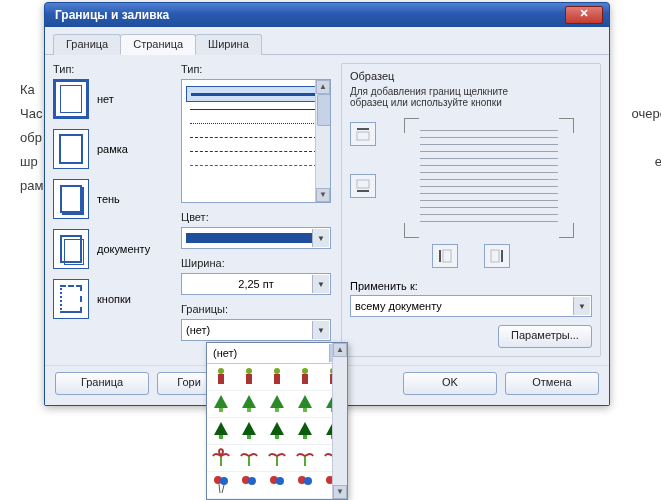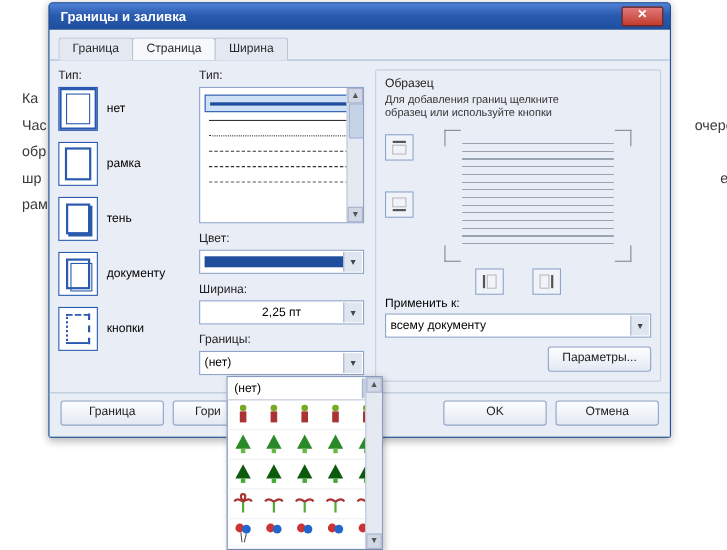--- a/index.html
+++ b/index.html
@@ -190,21 +190,21 @@
   }
   .corner { position:absolute;width:14px;height:14px;border:0 solid #888; }
   .corner.tl{top:0;left:18px;border-top-width:1px;border-left-width:1px;}
   .corner.tr{top:0;right:18px;border-top-width:1px;border-right-width:1px;}
   .corner.bl{bottom:0;left:18px;border-bottom-width:1px;border-left-width:1px;}
   .corner.br{bottom:0;right:18px;border-bottom-width:1px;border-right-width:1px;}
   .page-lines{position:absolute;top:12px;left:34px;right:34px;bottom:12px;
     background:repeating-linear-gradient(#9aa3b0 0,#9aa3b0 1px,transparent 1px,transparent 7px);}
   .bottom-minis{display:flex;justify-content:center;gap:26px;margin-top:6px;}
 
-  .apply-label{font-size:11px;margin:2px 0 3px 0;}
+  .apply-label{font-size:11px;margin:12px 0 3px 0;}
   .params-btn-row{text-align:right;margin-top:6px;}
 
   .btn {
     display:inline-block;
     min-width:72px;
     height:21px;
     line-height:19px;
     text-align:center;
     font-size:11px;
     border:1px solid #8ea4c8;

